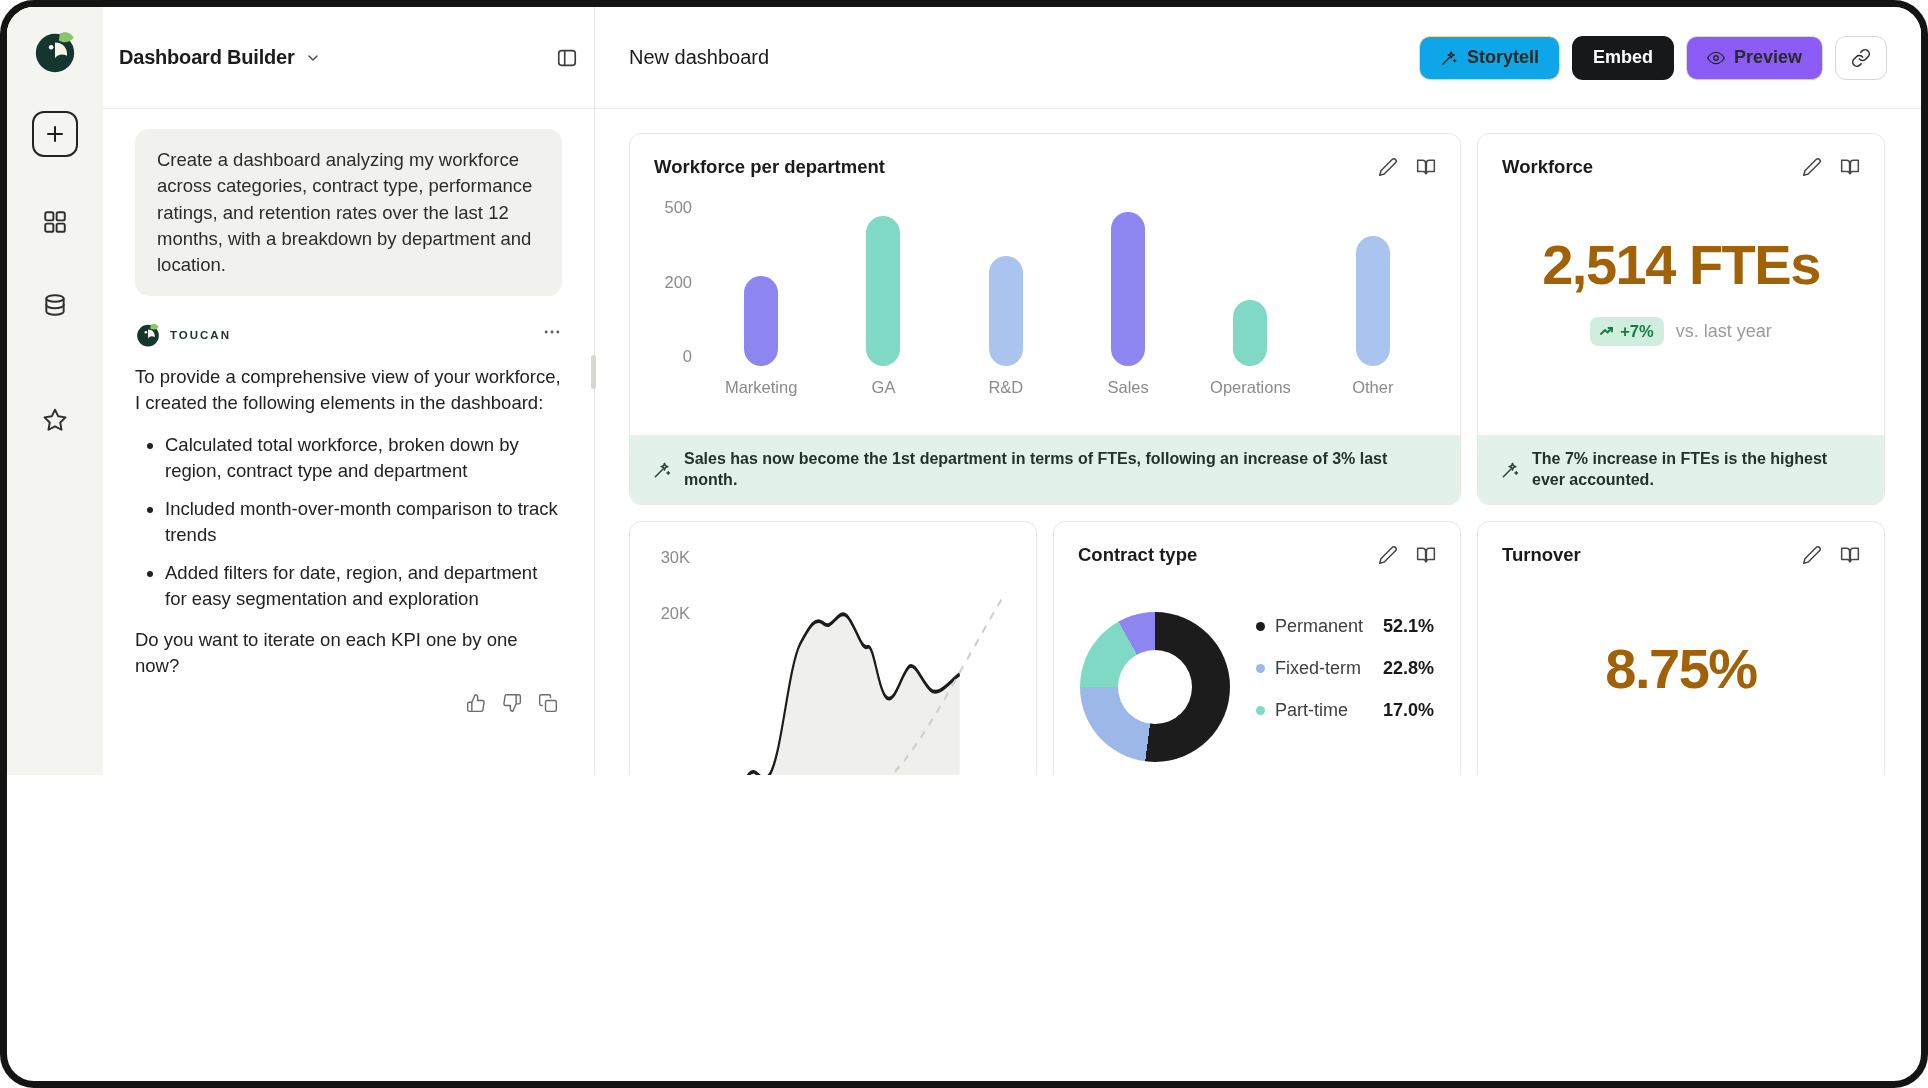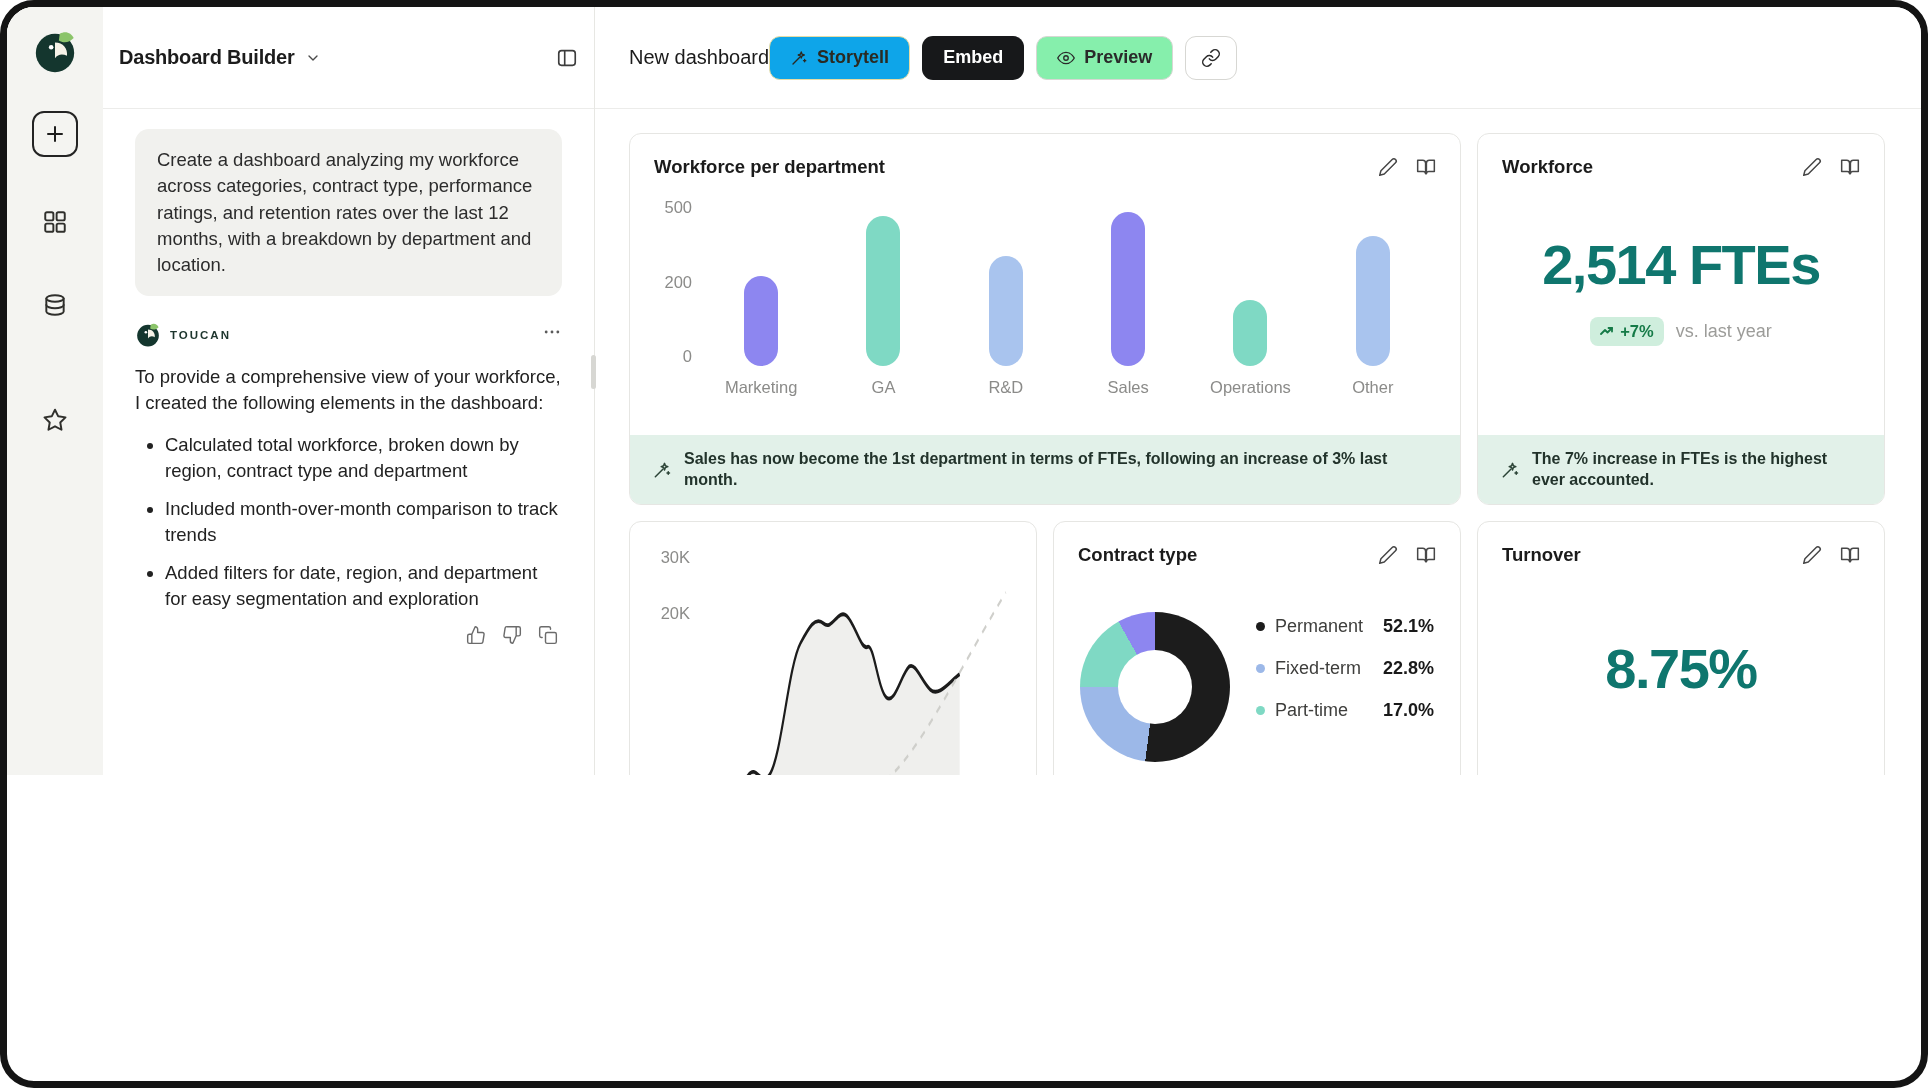--- a/index.html
+++ b/index.html
@@ -46,29 +46,29 @@
   .msg-actions { display:flex; justify-content:flex-end; gap:16px; margin-top:14px;
     padding-right:4px; color:#6b6b6b; }
   .msg-actions .act { display:flex; cursor:pointer; background:none; border:none; color:#6b6b6b; }
 
   .resize-handle { position:absolute; left:584px; top:348px; width:5px; height:34px;
     border-radius:3px; background:#d7d7d3; cursor:col-resize; }
 
   
   .main { flex:1; min-width:0; display:flex; flex-direction:column; }
   .main-header { height:102px; flex-shrink:0; border-bottom:1px solid #ececea;
-    display:flex; align-items:center; padding:0 34px; }
+    display:flex; align-items:center; justify-content:space-between; padding:0 34px; }
   .main-title { font-size:20px; font-weight:500; color:#1b1b1b; }
   .actions { display:flex; align-items:center; gap:12px; }
   .btn { display:flex; align-items:center; gap:9px; height:44px; padding:0 20px;
     border-radius:11px; font-size:18px; font-weight:600; border:1px solid transparent;
     cursor:pointer; font-family:inherit; }
   .btn-storytell { background:#0ea5e9; border-color:#e6dca4; color:#2a2a22; }
   .btn-embed { background:#17181a; color:#fff; }
-  .btn-preview { background:#86efac; border-color:#d7d7d3; color:#2a2a2a; }
+  .btn-preview { background:#8b5cf6; border-color:#d7d7d3; color:#2a2a2a; }
   .btn-link { width:52px; padding:0; justify-content:center; background:#fff;
     border-color:#d7d7d3; color:#2a2a2a; }
 
   .canvas { padding:24px 34px 0; }
   .page-title { font-size:25px; font-weight:700; color:#141414; letter-spacing:-0.2px;
     margin:6px 0 24px; }
   .row { display:flex; gap:16px; margin-bottom:16px; width:1256px; }
   .card { background:#fff; border:1px solid #e6e6e3; border-radius:12px;
     display:flex; flex-direction:column; position:relative; }
   .card-lg { width:832px; height:372px; }
@@ -93,21 +93,21 @@
   .bar-label { flex:1; text-align:center; color:#8b8b89; font-size:16.5px; }
 
   .insight { margin-top:auto; background:#e2f1e9; border-radius:0 0 11px 11px;
     padding:14px 22px; display:flex; align-items:center; gap:12px;
     font-size:16px; font-weight:600; color:#22332b; line-height:1.28; }
   .insight .iwand { flex-shrink:0; color:#2c4437; display:flex; }
 
   
   .kpi-center { flex:1; display:flex; flex-direction:column; align-items:center;
     justify-content:center; padding-bottom:36px; }
-  .kpi-number { font-size:56px; font-weight:800; color:#0f766e; letter-spacing:-1.5px; }
+  .kpi-number { font-size:56px; font-weight:800; color:#a16207; letter-spacing:-1.5px; }
   .kpi-sub { display:flex; align-items:center; gap:12px; margin-top:20px; }
   .badge { display:flex; align-items:center; gap:6px; background:#cfeedd; color:#157a47;
     font-size:16.5px; font-weight:700; padding:5px 10px; border-radius:8px; }
   .kpi-note { color:#9c9c99; font-size:18px; }
 
   
   .line-chart { display:flex; margin-top:16px; padding:0 24px; flex:1; }
   .lc-ticks { width:44px; position:relative; color:#8b8b89; font-size:16.5px; }
   .lc-ticks span { position:absolute; right:8px; }
   .lc-t1 { top:10px; } .lc-t2 { top:66px; }
@@ -211,20 +211,21 @@
           </button>
         </div>
 
         <div class="assist-text">
           <p>To provide a comprehensive view of your workforce, I created the following elements in the dashboard:</p>
           <ul id="chat-bullets">
               <li>Calculated total workforce, broken down by region, contract type and department</li>
               <li>Included month-over-month comparison to track trends</li>
               <li>Added filters for date, region, and department for easy segmentation and exploration</li>
             </ul>
+          <p>Do you want to iterate on each KPI one by one now?</p>
         </div>
 
         <div class="msg-actions">
           <button class="act">
             <svg viewBox="0 0 24 24" width="20" height="20" fill="none" stroke="currentColor" stroke-width="1.7" stroke-linecap="round" stroke-linejoin="round">
                 <path d="M14 9V5a3 3 0 0 0-3-3l-4 9v11h11.28a2 2 0 0 0 2-1.7l1.38-9a2 2 0 0 0-2-2.3zM7 22H4a2 2 0 0 1-2-2v-7a2 2 0 0 1 2-2h3"></path>
               </svg>
           </button>
           <button class="act">
             <svg viewBox="0 0 24 24" width="20" height="20" fill="none" stroke="currentColor" stroke-width="1.7" stroke-linecap="round" stroke-linejoin="round">

